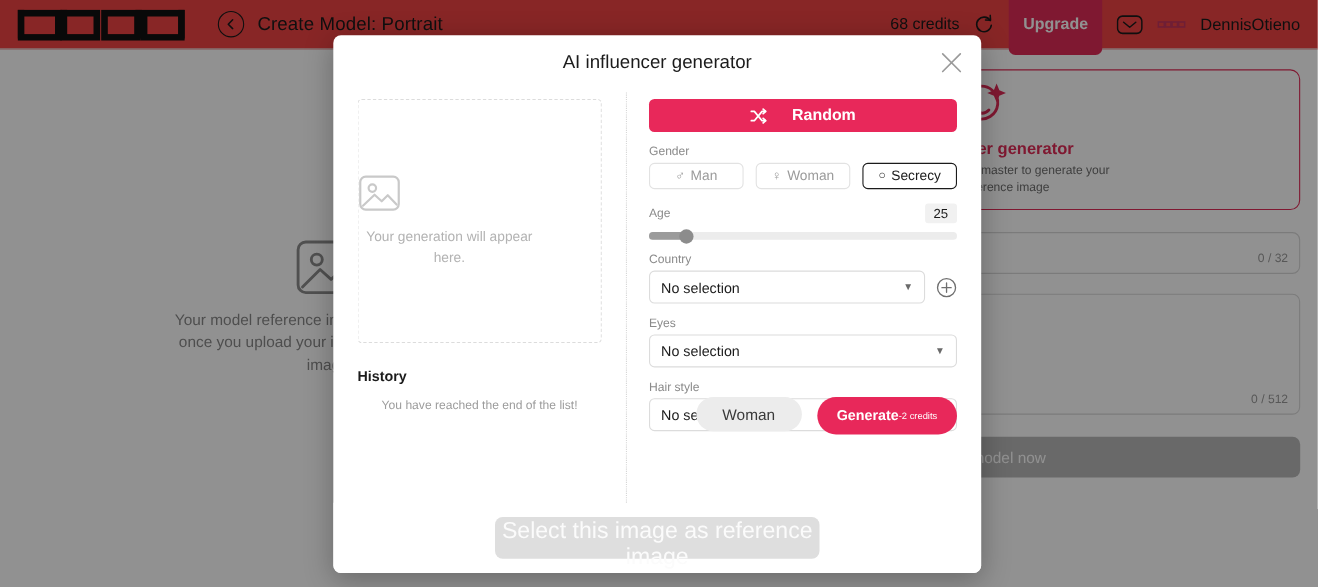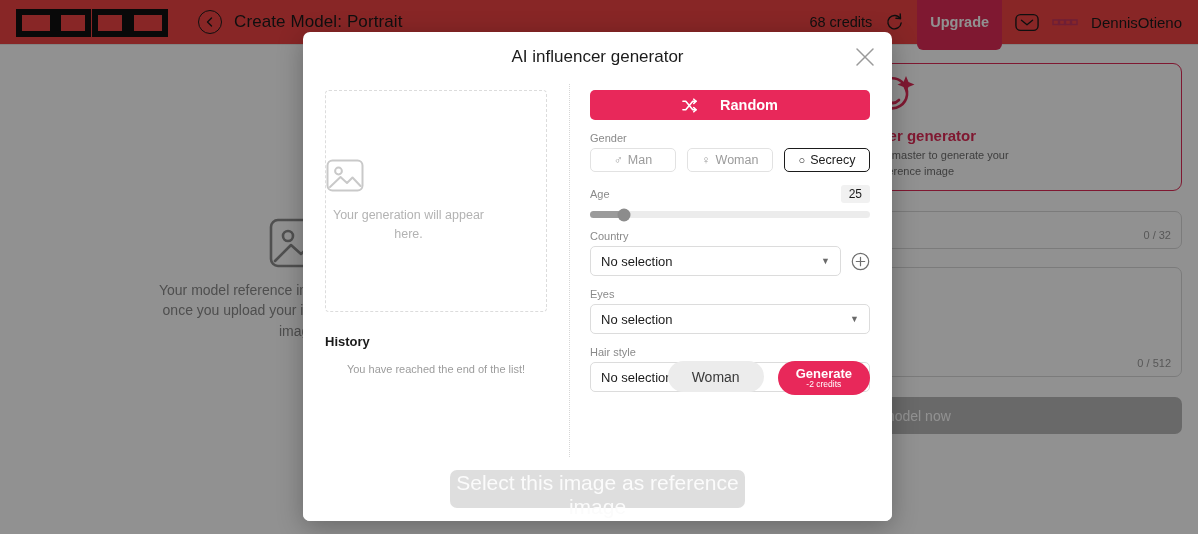--- a/index.html
+++ b/index.html
@@ -165,21 +165,21 @@
   .modal-actions {
     position:absolute; right:22px; bottom:62px; display:flex; gap:14px; z-index:5;
   }
   .reset-btn {
     background:#ececec; color:#3a3a3a; border:none; border-radius:18px;
     height:31px; padding:0 24px; font-size:14px; font-family:inherit; cursor:pointer;
   }
   .generate-btn {
     background:#E8285A; color:#fff; border:none; border-radius:18px;
     height:31px; padding:17px 18px; font-family:inherit; cursor:pointer;
-    display:flex; flex-direction:column; align-items:center; justify-content:center; line-height:1.05;
+    display:flex; flex-direction:row; align-items:center; justify-content:center; line-height:1.05;
   }
   .generate-btn .g-main { font-size:13px; font-weight:bold; }
   .generate-btn .g-sub { font-size:8.5px; }
 
   .modal-foot {
     flex:none; height:64px; display:flex; align-items:center; justify-content:center;
     background:#fff;
   }
   .select-ref-btn {
     width:295px; height:38px; border-radius:7px; background:#dedede; border:none;

